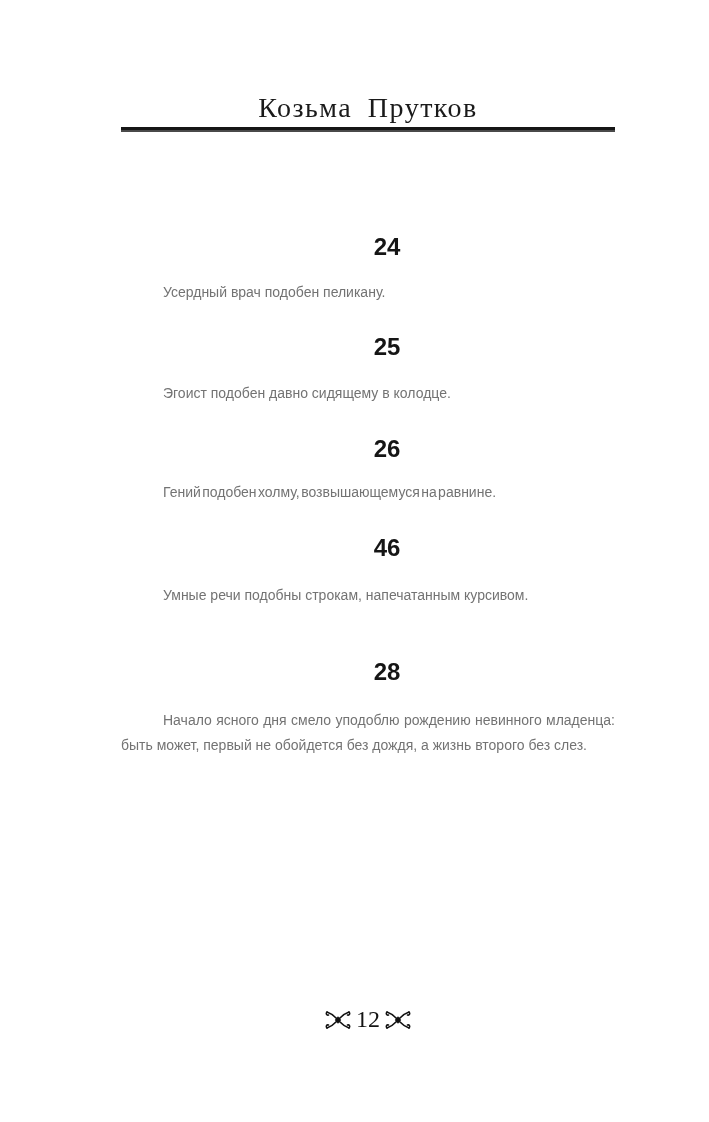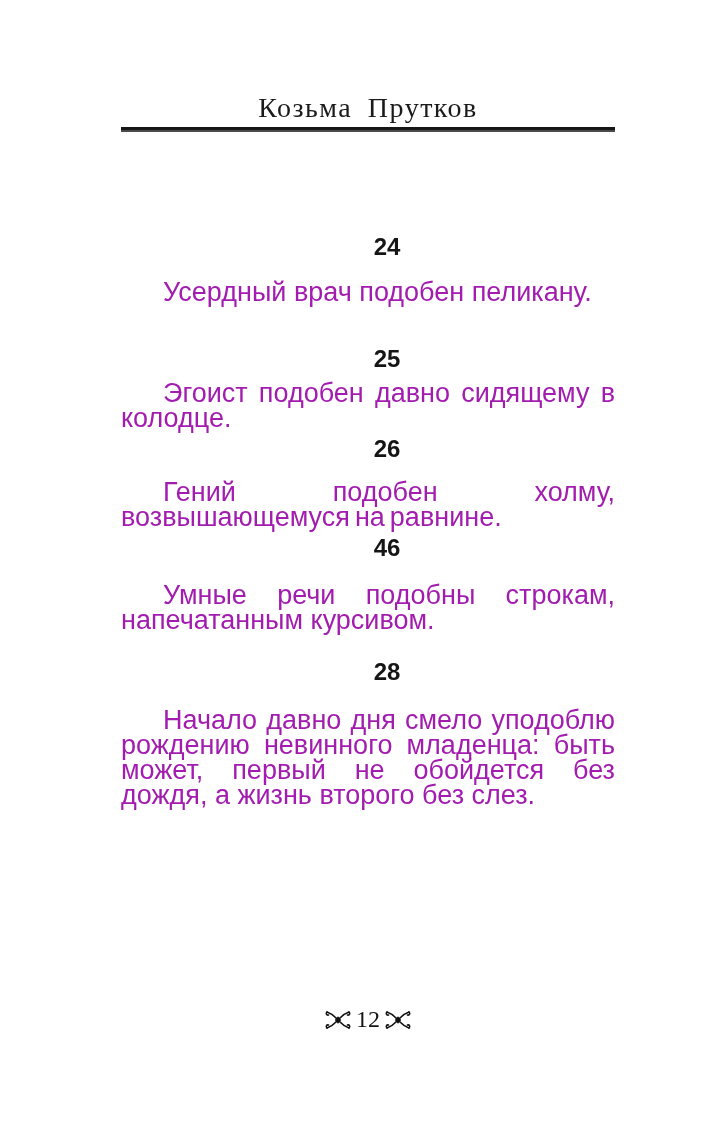--- a/index.html
+++ b/index.html
@@ -49,30 +49,30 @@
     text-align: center;
     font-size: 24px;
     font-weight: bold;
     line-height: 22px;
     color: #151515;
   }
   .aph-text {
     position: absolute;
     left: 0;
     width: 100%;
-    font-size: 27px;
+    font-size: 14px;
     line-height: 25px;
     text-align: justify;
     text-indent: 42px;
-    color: #a21caf;
+    color: #737373;
   }
   .aph-text.tight { word-spacing: -2.5px; }
   .n24 { top: 236px; }
   .t24 { top: 280px; }
-  .n25 { top: 336px; margin-top: 12px; }
+  .n25 { top: 336px; }
   .t25 { top: 381px; }
   .n26 { top: 438px; }
   .t26 { top: 480px; }
   .n27 { top: 537px; }
   .t27 { top: 583px; }
   .n28 { top: 661px; }
   .t28 { top: 708px; }
   .footer {
     position: absolute;
     top: 1006px;
@@ -108,21 +108,21 @@
     <div class="aph-number n25">25</div>
     <div class="aph-text t25">Эгоист подобен давно сидящему в колодце.</div>
 
     <div class="aph-number n26">26</div>
     <div class="aph-text t26 tight">Гений подобен холму, возвышающемуся на равнине.</div>
 
     <div class="aph-number n27">46</div>
     <div class="aph-text t27">Умные речи подобны строкам, напечатанным курсивом.</div>
 
     <div class="aph-number n28">28</div>
-    <div class="aph-text t28">Начало давно дня смело уподоблю рождению невинного младенца: быть может, первый не обойдется без дождя, а жизнь второго без слез.</div>
+    <div class="aph-text t28">Начало ясного дня смело уподоблю рождению невинного младенца: быть может, первый не обойдется без дождя, а жизнь второго без слез.</div>
 
     <div class="footer">
       <span class="ornament">
         <svg viewBox="0 0 28 22" xmlns="http://www.w3.org/2000/svg">
           <g stroke="#111" fill="none" stroke-width="1.6" stroke-linecap="round">
             <path d="M3,3 C9,5 11,8 14,11 C17,14 19,17 25,19"></path>
             <path d="M3,19 C9,17 11,14 14,11 C17,8 19,5 25,3"></path>
             <path d="M3,3 C1.5,4.5 2.5,6.5 4.5,6"></path>
             <path d="M3,19 C1.5,17.5 2.5,15.5 4.5,16"></path>
             <path d="M25,3 C26.5,4.5 25.5,6.5 23.5,6"></path>

